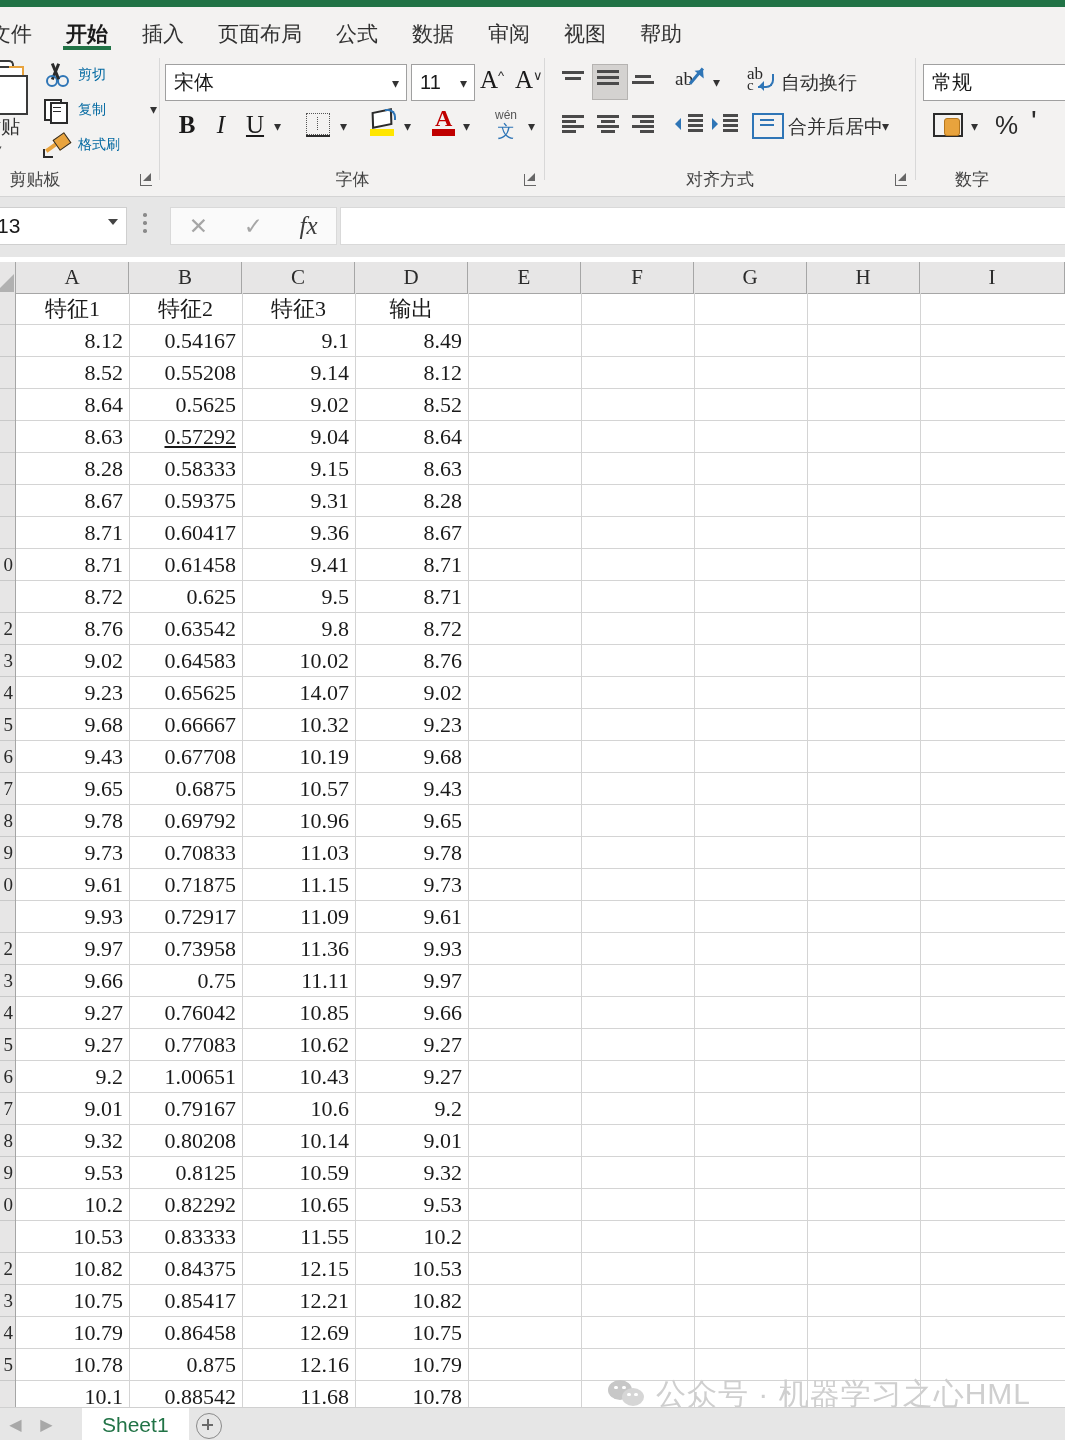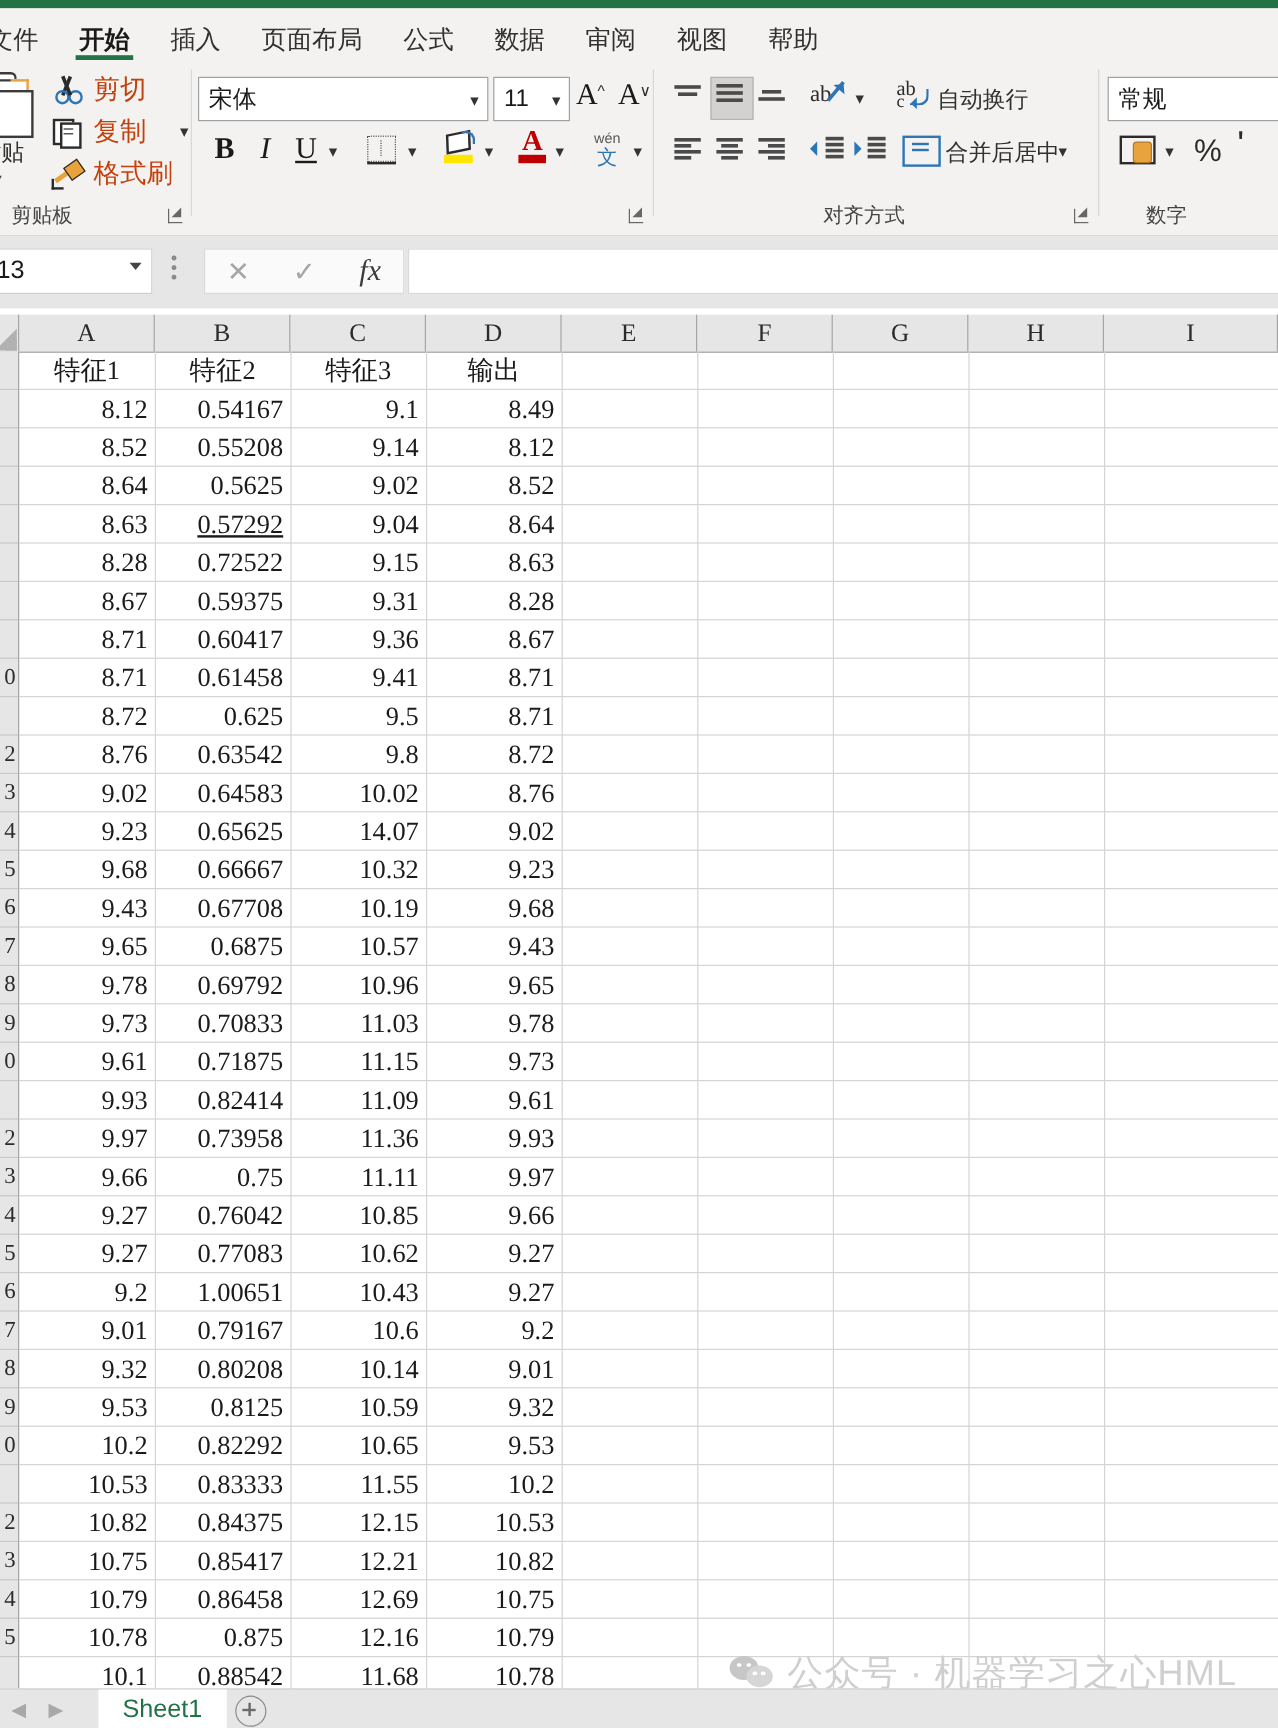--- a/index.html
+++ b/index.html
@@ -146,21 +146,21 @@
   }
 
   .cb-item {
     position: absolute;
     left: 42px;
     height: 33px;
     display: flex; align-items: center;
     cursor: pointer;
   }
   .cb-item .lbl {
-    font-size: 22px; color: #c2410c;
+    font-size: 14px; color: #0369a1;
     margin-left: 8px; white-space: nowrap;
   }
   .cb-icon { width: 28px; height: 26px; position: relative; }
 
   
   .ico-scissors::before, .ico-scissors::after {
     content: "";
     position: absolute;
     width: 2.5px; height: 17px;
     background: #2b2b2b;
@@ -792,20 +792,21 @@
       <span class="caret-sm" style="left:303px; top:68px;">▾</span>
 
       <div class="fbtn" style="left:328px; top:56px; width:36px; height:36px;">
         <span class="phonetic-ico" style="left:3px; top:2px;">
           <span class="top">wén</span>
           <span class="bot">文</span>
         </span>
       </div>
       <span class="caret-sm" style="left:368px; top:68px;">▾</span>
 
+      <div class="rgroup-label">字体</div>
       <div class="dialog-launcher" style="left:362px;"></div>
       <div class="rgroup-sep" style="left:384px;"></div>
     </div>
 
     <div class="rgroup" style="left:545px; width:370px;">
 
       <div class="fbtn boxed" style="left:12px; top:14px; width:34px; height:34px;">
         <span class="align-ico" style="left:4px; top:6px;">
           <i style="left:0;top:0;width:22px;"></i>
             <i style="left:3px;top:6px;width:16px;"></i>
@@ -1048,21 +1049,21 @@
           <div class="cell num" style="left: 339px; width: 113px; top: 64px;">8.12</div>
           <div class="cell num" style="left: 0px; width: 113px; top: 96px;">8.64</div>
           <div class="cell num" style="left: 113px; width: 113px; top: 96px;">0.5625</div>
           <div class="cell num" style="left: 226px; width: 113px; top: 96px;">9.02</div>
           <div class="cell num" style="left: 339px; width: 113px; top: 96px;">8.52</div>
           <div class="cell num" style="left: 0px; width: 113px; top: 128px;">8.63</div>
           <div class="cell num" style="left: 113px; width: 113px; top: 128px; text-decoration: underline;">0.57292</div>
           <div class="cell num" style="left: 226px; width: 113px; top: 128px;">9.04</div>
           <div class="cell num" style="left: 339px; width: 113px; top: 128px;">8.64</div>
           <div class="cell num" style="left: 0px; width: 113px; top: 160px;">8.28</div>
-          <div class="cell num" style="left: 113px; width: 113px; top: 160px;">0.72522</div>
+          <div class="cell num" style="left: 113px; width: 113px; top: 160px;">0.58333</div>
           <div class="cell num" style="left: 226px; width: 113px; top: 160px;">9.15</div>
           <div class="cell num" style="left: 339px; width: 113px; top: 160px;">8.63</div>
           <div class="cell num" style="left: 0px; width: 113px; top: 192px;">8.67</div>
           <div class="cell num" style="left: 113px; width: 113px; top: 192px;">0.59375</div>
           <div class="cell num" style="left: 226px; width: 113px; top: 192px;">9.31</div>
           <div class="cell num" style="left: 339px; width: 113px; top: 192px;">8.28</div>
           <div class="cell num" style="left: 0px; width: 113px; top: 224px;">8.71</div>
           <div class="cell num" style="left: 113px; width: 113px; top: 224px;">0.60417</div>
           <div class="cell num" style="left: 226px; width: 113px; top: 224px;">9.36</div>
           <div class="cell num" style="left: 339px; width: 113px; top: 224px;">8.67</div>
@@ -1104,21 +1105,21 @@
           <div class="cell num" style="left: 339px; width: 113px; top: 512px;">9.65</div>
           <div class="cell num" style="left: 0px; width: 113px; top: 544px;">9.73</div>
           <div class="cell num" style="left: 113px; width: 113px; top: 544px;">0.70833</div>
           <div class="cell num" style="left: 226px; width: 113px; top: 544px;">11.03</div>
           <div class="cell num" style="left: 339px; width: 113px; top: 544px;">9.78</div>
           <div class="cell num" style="left: 0px; width: 113px; top: 576px;">9.61</div>
           <div class="cell num" style="left: 113px; width: 113px; top: 576px;">0.71875</div>
           <div class="cell num" style="left: 226px; width: 113px; top: 576px;">11.15</div>
           <div class="cell num" style="left: 339px; width: 113px; top: 576px;">9.73</div>
           <div class="cell num" style="left: 0px; width: 113px; top: 608px;">9.93</div>
-          <div class="cell num" style="left: 113px; width: 113px; top: 608px;">0.82414</div>
+          <div class="cell num" style="left: 113px; width: 113px; top: 608px;">0.72917</div>
           <div class="cell num" style="left: 226px; width: 113px; top: 608px;">11.09</div>
           <div class="cell num" style="left: 339px; width: 113px; top: 608px;">9.61</div>
           <div class="cell num" style="left: 0px; width: 113px; top: 640px;">9.97</div>
           <div class="cell num" style="left: 113px; width: 113px; top: 640px;">0.73958</div>
           <div class="cell num" style="left: 226px; width: 113px; top: 640px;">11.36</div>
           <div class="cell num" style="left: 339px; width: 113px; top: 640px;">9.93</div>
           <div class="cell num" style="left: 0px; width: 113px; top: 672px;">9.66</div>
           <div class="cell num" style="left: 113px; width: 113px; top: 672px;">0.75</div>
           <div class="cell num" style="left: 226px; width: 113px; top: 672px;">11.11</div>
           <div class="cell num" style="left: 339px; width: 113px; top: 672px;">9.97</div>

